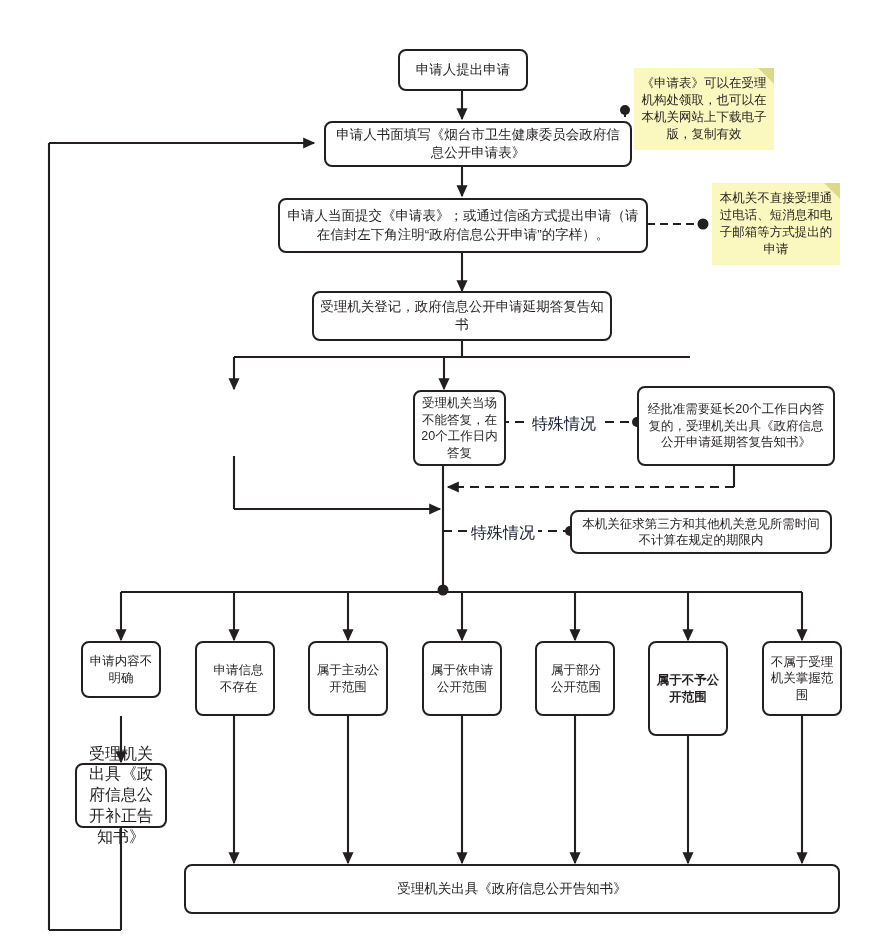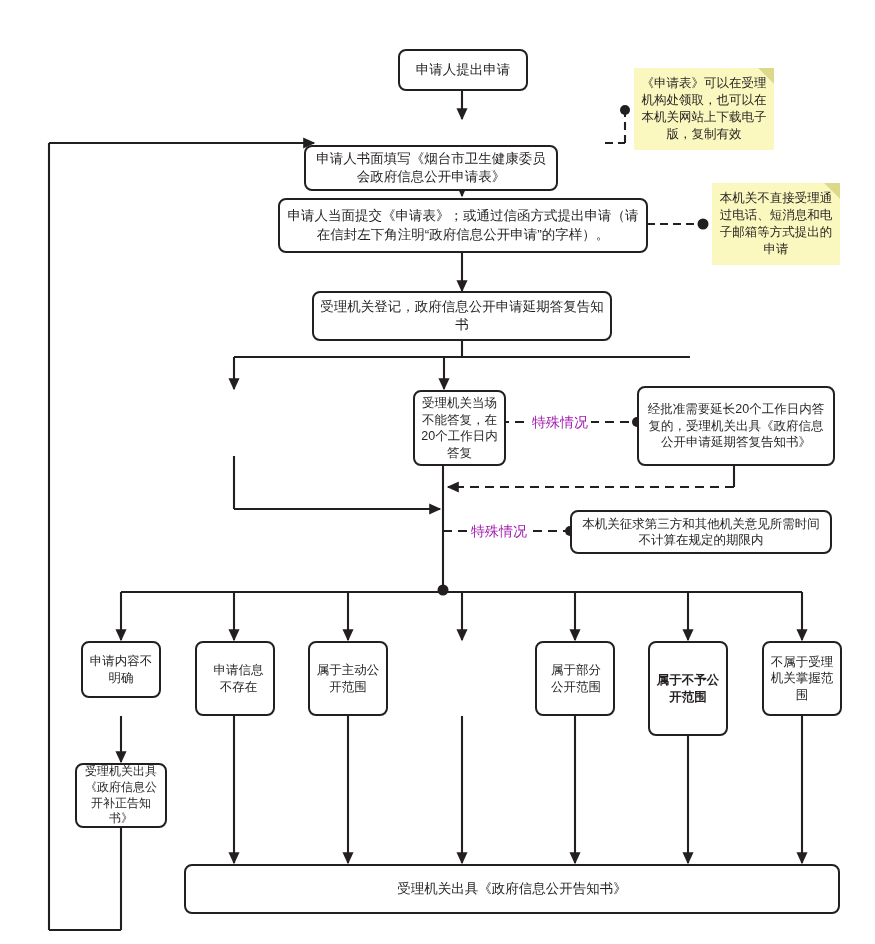--- a/index.html
+++ b/index.html
@@ -16,21 +16,21 @@
     background:#ffffff;
     display:flex;align-items:center;justify-content:center;
     text-align:center;
     color:#231f20;
     font-size:13.5px;
     line-height:1.35;
     padding:3px 6px;
     z-index:3;
   }
   .node.small{font-size:12.5px;line-height:1.32;}
-  .node.tiny{font-size:12px;line-height:1.3;}
+  .node.tiny{font-size:16px;line-height:1.3;}
 
   .note{
     position:absolute;
     box-sizing:border-box;
     background:#fbf8bf;
     color:#231f20;
     font-size:12.5px;
     line-height:1.38;
     text-align:center;
     display:flex;align-items:center;justify-content:center;
@@ -44,22 +44,22 @@
     border-top:16px solid #ddd98a;
   }
   .note .shade{
     position:absolute;top:0;right:0;width:16px;height:16px;
     background:#ffffff;
     clip-path:polygon(100% 0,100% 100%,0 0);
   }
 
   .edge-label{
     position:absolute;
-    font-size:14px;
-    color:#a21caf;
+    font-size:16px;
+    color:#0f172a;
     background:#ffffff;
     padding:0 3px;
     z-index:4;
     white-space:nowrap;
   }
 </style>
 </head>
 <body>
 
 <div id="stage">
@@ -131,21 +131,21 @@
 
       <path d="M647,224 L694,224" stroke-dasharray="8 5"></path>
       <circle cx="703" cy="224" r="5.5" fill="#231f20" stroke="none"></circle>
     </g>
   </svg>
 
   <div class="node" style="left:398px;top:49px;width:130px;height:42px;">
     <span>申请人提出申请</span>
   </div>
 
-  <div class="node" style="left:304px;top:121px;width:254px;height:46px;margin-top:24px;">
+  <div class="node" style="left:324px;top:121px;width:308px;height:46px;">
     <span>申请人书面填写《烟台市卫生健康委员会政府信息公开申请表》</span>
   </div>
 
   <div class="node" style="left:278px;top:198px;width:370px;height:55px;">
     <span>申请人当面提交《申请表》；或通过信函方式提出申请（请在信封左下角注明“政府信息公开申请”的字样）。</span>
   </div>
 
   <div class="node" style="left:312px;top:291px;width:300px;height:50px;">
     <span>受理机关登记，政府信息公开申请延期答复告知书</span>
   </div>
@@ -164,20 +164,23 @@
   </div>
 
   <div class="node small" style="left:81px;top:641px;width:80px;height:57px;">
     <span>申请内容不明确</span>
   </div>
   <div class="node small" style="left:195px;top:641px;width:80px;height:75px;padding-left:13px;">
     <span>申请信息不存在</span>
   </div>
   <div class="node small" style="left:308px;top:641px;width:80px;height:75px;">
     <span>属于主动公开范围</span>
+  </div>
+  <div class="node small" style="left:422px;top:641px;width:80px;height:75px;">
+    <span>属于依申请公开范围</span>
   </div>
   <div class="node small" style="left:535px;top:641px;width:80px;height:75px;padding-left:8px;">
     <span>属于部分公开范围</span>
   </div>
   <div class="node small" style="left:648px;top:641px;width:80px;height:95px;font-weight:bold;">
     <span>属于不予公开范围</span>
   </div>
   <div class="node small" style="left:762px;top:641px;width:80px;height:75px;">
     <span>不属于受理机关掌握范围</span>
   </div>

